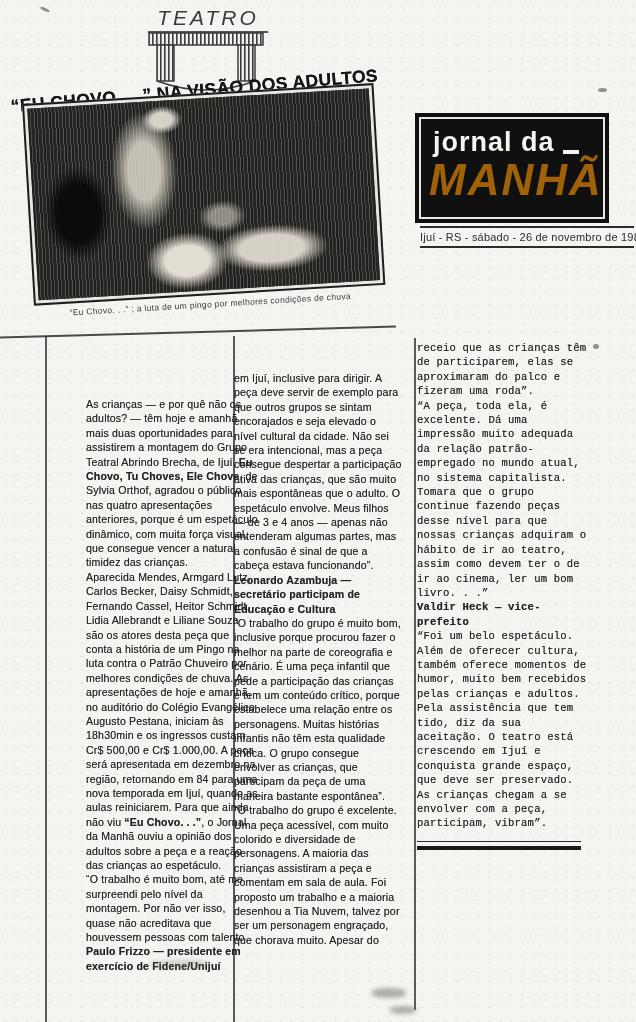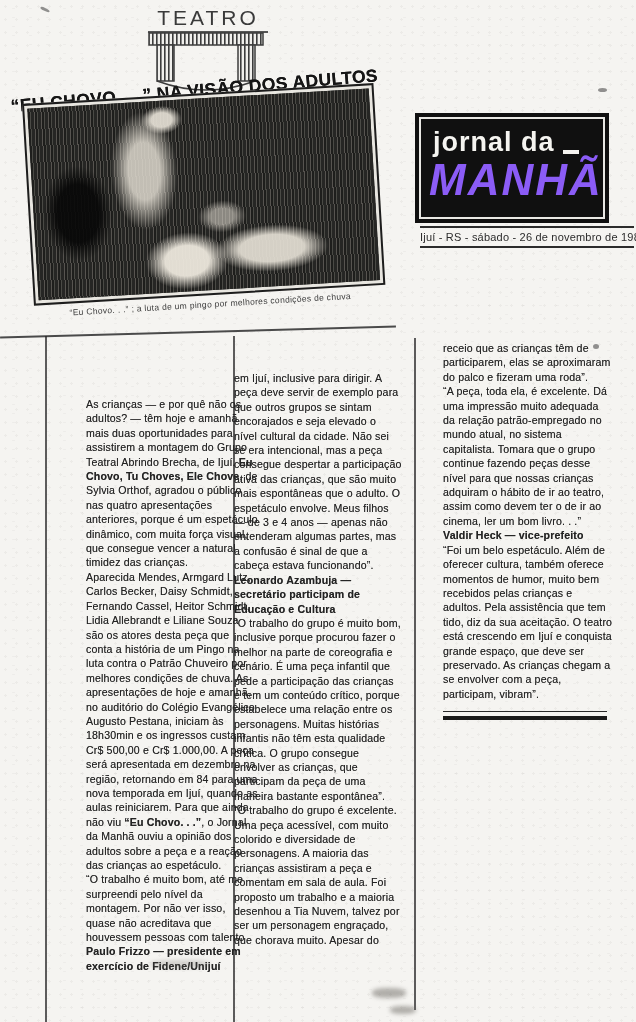--- a/index.html
+++ b/index.html
@@ -15,21 +15,21 @@
     overflow:hidden;
     font-family:"Liberation Sans", sans-serif;
     color:#222;
   }
   
   .section-label{
     position:absolute;left:148px;top:6px;width:120px;
     font-size:21px;letter-spacing:3px;color:#3a3a3a;
     font-family:"Liberation Sans",sans-serif;
     border-bottom:2px solid #555;
-    padding-bottom:1px;text-align:center;
+    padding-bottom:1px;text-align:center;font-style:italic;
   }
   .stage-icon{position:absolute;left:147px;top:31px;}
   
   .headline{
     position:absolute;left:10px;top:96px;width:430px;
     font-size:17.5px;font-weight:bold;letter-spacing:0.4px;
     color:#161616;
     transform:rotate(-4.8deg);transform-origin:left top;
     text-shadow:0 0 0.5px #161616;
     white-space:nowrap;
@@ -72,21 +72,21 @@
     overflow:hidden;
   }
   .logo-line1{
     margin:12px 0 0 14px;
     color:#f5f4f0;font-weight:bold;font-size:27px;letter-spacing:1px;
     line-height:1;display:flex;align-items:flex-end;
   }
   .logo-dash{display:inline-block;width:16px;height:4px;background:#f5f4f0;margin:0 0 2px 8px;}
   .logo-line2{
     margin:2px 0 0 10px;
-    color:#8b5cf6;font-weight:bold;font-style:italic;
+    color:#a16207;font-weight:bold;font-style:italic;
     font-size:44px;letter-spacing:2px;line-height:1;
   }
   .dateline-block{position:absolute;left:420px;top:226px;width:214px;}
   .dateline-rule-top{height:2px;background:#2c2c2c;}
   .dateline-text{
     font-size:11px;color:#2c2c2c;text-align:center;
     padding:3px 0 3px 0;letter-spacing:0.2px;white-space:nowrap;
   }
   .dateline-rule-bottom{height:2px;background:#2c2c2c;}
   
@@ -94,21 +94,21 @@
   .vrule-left{left:45px;top:336px;height:686px;}
   .vrule-mid{left:233px;top:336px;height:686px;}
   .vrule-right{left:414px;top:338px;height:672px;}
   .col{
     position:absolute;
     font-size:10.6px;line-height:14.4px;letter-spacing:0.15px;
     color:#232323;text-shadow:0 0 0.4px rgba(35,35,35,0.55);
   }
   .col-1{left:56px;top:397px;width:172px;margin-left:30px;}
   .col-2{left:234px;top:371px;width:168px;}
-  .col-3{left:443px;top:341px;width:170px;}
+  .col-3{left:417px;top:341px;width:170px;font-family:Liberation Mono, monospace;}
   .article-par{margin:0;}
   .article-par .b{font-weight:bold;}
   .end-rules{margin-top:10px;width:164px;}
   .end-rule-thin{height:1px;background:#2a2a2a;margin-bottom:4px;}
   .end-rule-thick{height:4px;background:#1a1a1a;}
   
   .speck{position:absolute;background:#3c3c3c;border-radius:50%;opacity:0.55;}
   .smudge{position:absolute;background:#6d6a64;filter:blur(2px);border-radius:40%;opacity:0.5;}
 </style>
 </head>

